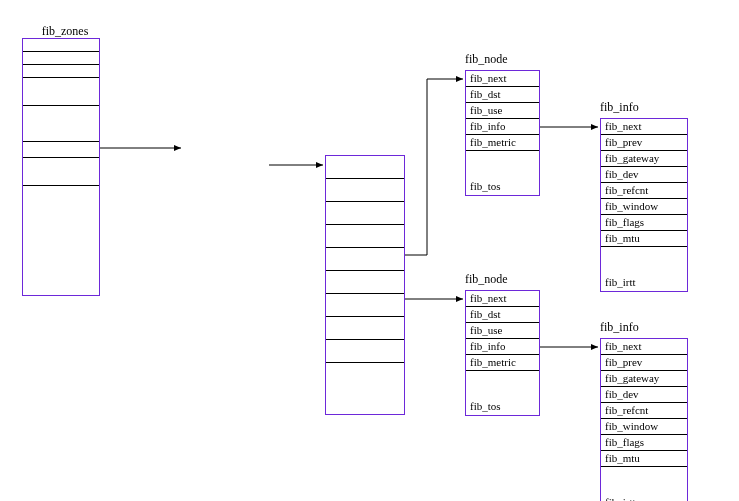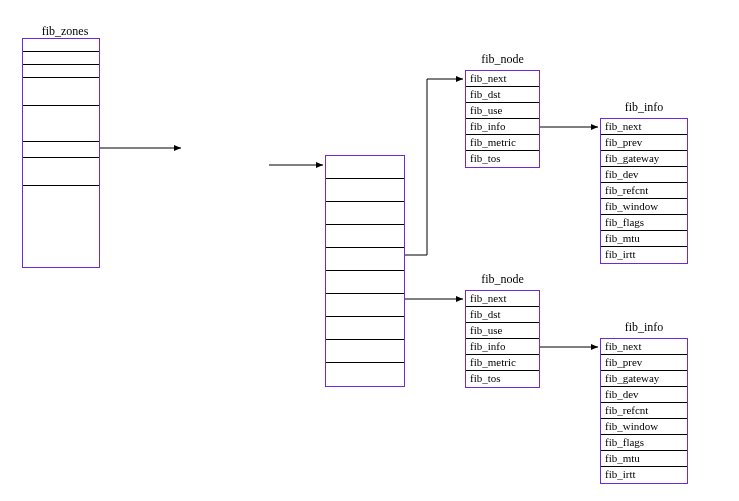--- a/index.html
+++ b/index.html
@@ -1,26 +1,26 @@
 <!DOCTYPE html>
 <html><head>
 <meta charset="utf-8">
 <style>
   * { box-sizing: border-box; }
   html, body { margin: 0; padding: 0; background: #ffffff; }
   body { font-family: "Liberation Serif", "DejaVu Serif", serif; color: #000; }
   .canvas { position: relative; width: 739px; height: 501px; background: #ffffff; overflow: hidden; }
   .arrows { position: absolute; left: 0; top: 0; pointer-events: none; }
   .struct { position: absolute; }
-  .struct-label { font-size: 12px; height: 13px; line-height: 13px; text-align: center; margin-bottom: 4px; white-space: nowrap; }
+  .struct-label { font-size: 12px; height: 13px; line-height: 13px; margin-bottom: 4px; white-space: nowrap; }
   .struct-label.left { text-align: center; padding-left: 8px; margin-bottom: 0; }
   .table { border: 1px solid #6d28d9; background: #fff; }
   .row { height: 16px; line-height: 15px; font-size: 11px; padding-left: 4px;
          border-bottom: 1px solid #000; white-space: nowrap; overflow: hidden; }
-  .row:last-child { border-bottom: none; }
+  .row:last-child { border-bottom: none; margin-top: 28px; }
   .row.empty { padding: 0; }
   .hash .row { height: 23px; }
 </style>
 </head>
 <body>
 
 <div class="canvas">
 
   <div class="struct" style="left:22px; top:25px; width:78px;">
     <div class="struct-label left">fib_zones</div>

